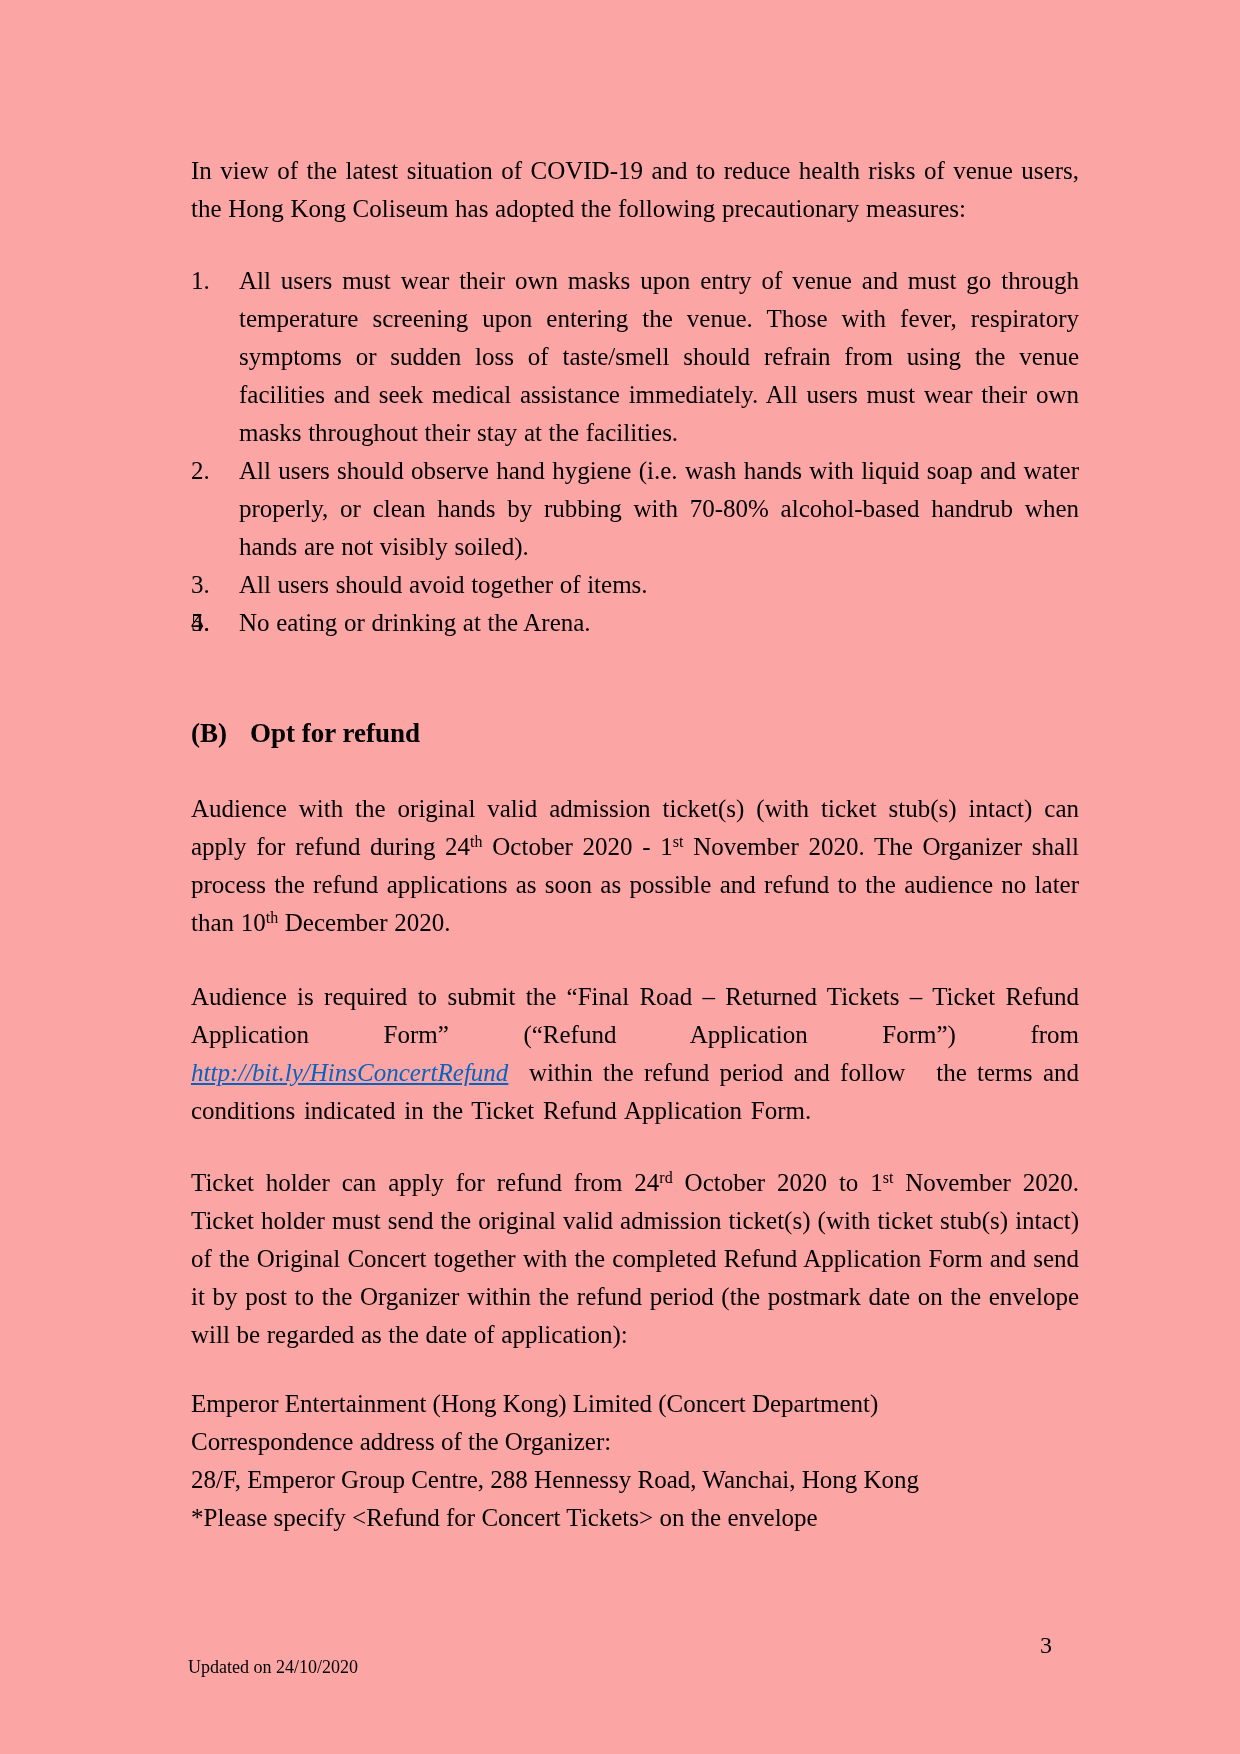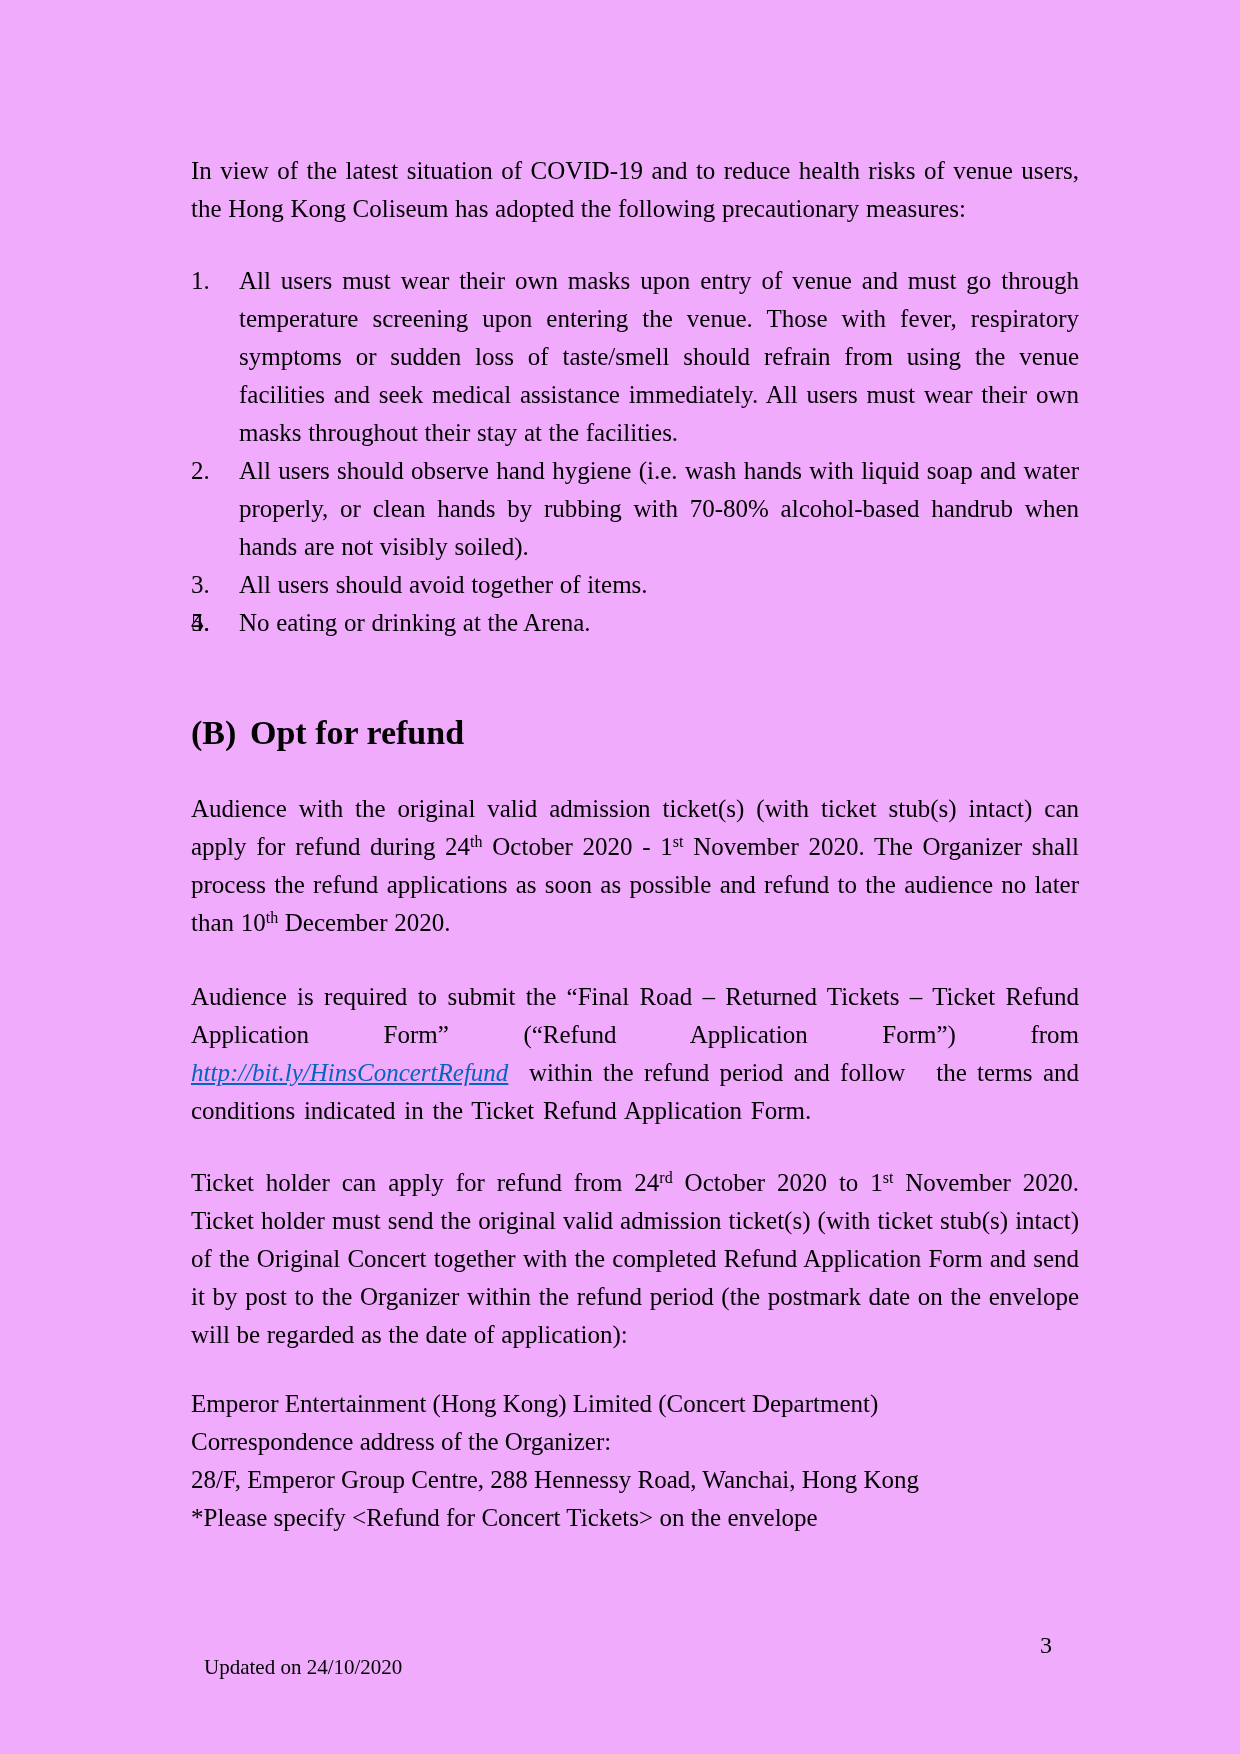--- a/index.html
+++ b/index.html
@@ -2,21 +2,21 @@
 <html style="--link-color: #0563c1;"><head>
 <meta charset="utf-8">
 <style>
   :root { --link-color: #0563c1; }
   * { box-sizing: border-box; }
   html, body { margin: 0; padding: 0; background: #ffffff; }
   .page {
     position: relative;
     width: 1240px;
     height: 1754px;
-    background: #f0abfc;
+    background: #fca5a5;
     color: #000000;
     font-family: "Liberation Serif", "DejaVu Serif", serif;
     font-size: 25px;
     line-height: 38px;
     overflow: hidden;
   }
   .para {
     position: absolute;
     left: 191px;
     width: 888px;
@@ -42,42 +42,42 @@
   .measures .num {
     position: absolute;
     left: 0;
     top: 0;
   }
   .sec {
     position: absolute;
     left: 191px;
     width: 888px;
     margin: 0;
-    font-size: 34px;
+    font-size: 27px;
     font-weight: bold;
     line-height: 38px;
   }
   .sec-label { display: inline-block; width: 59px; }
   .addr {
     position: absolute;
     left: 191px;
     width: 888px;
   }
   .pageno {
     position: absolute;
     left: 1040px;
     top: 1630px;
     font-size: 24px;
     line-height: 30px;
   }
   .updated {
     position: absolute;
-    left: 204px;
+    left: 188px;
     top: 1654px;
-    font-size: 21px;
+    font-size: 18px;
     line-height: 26px;
   }
   sup {
     font-size: 64%;
     line-height: 0;
     position: relative;
     top: -0.5em;
     vertical-align: baseline;
   }
   a.doc-link {

